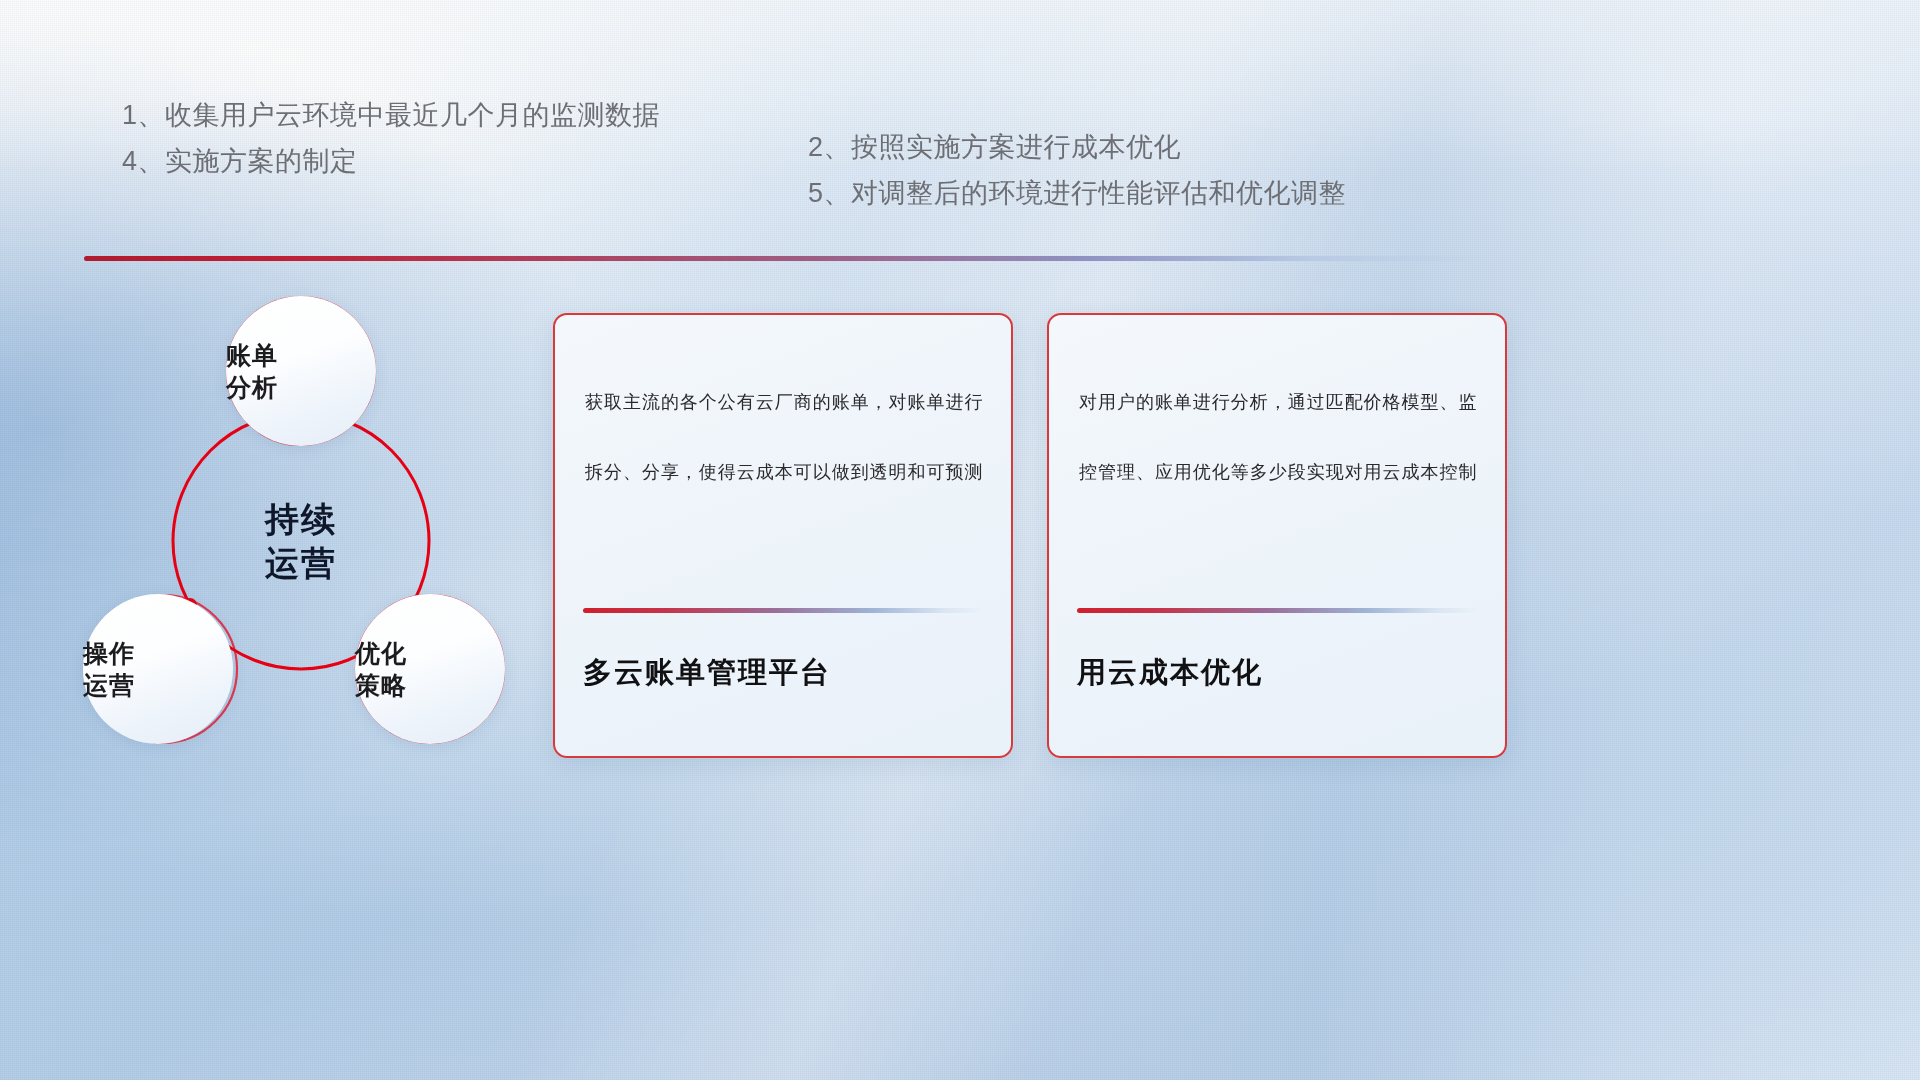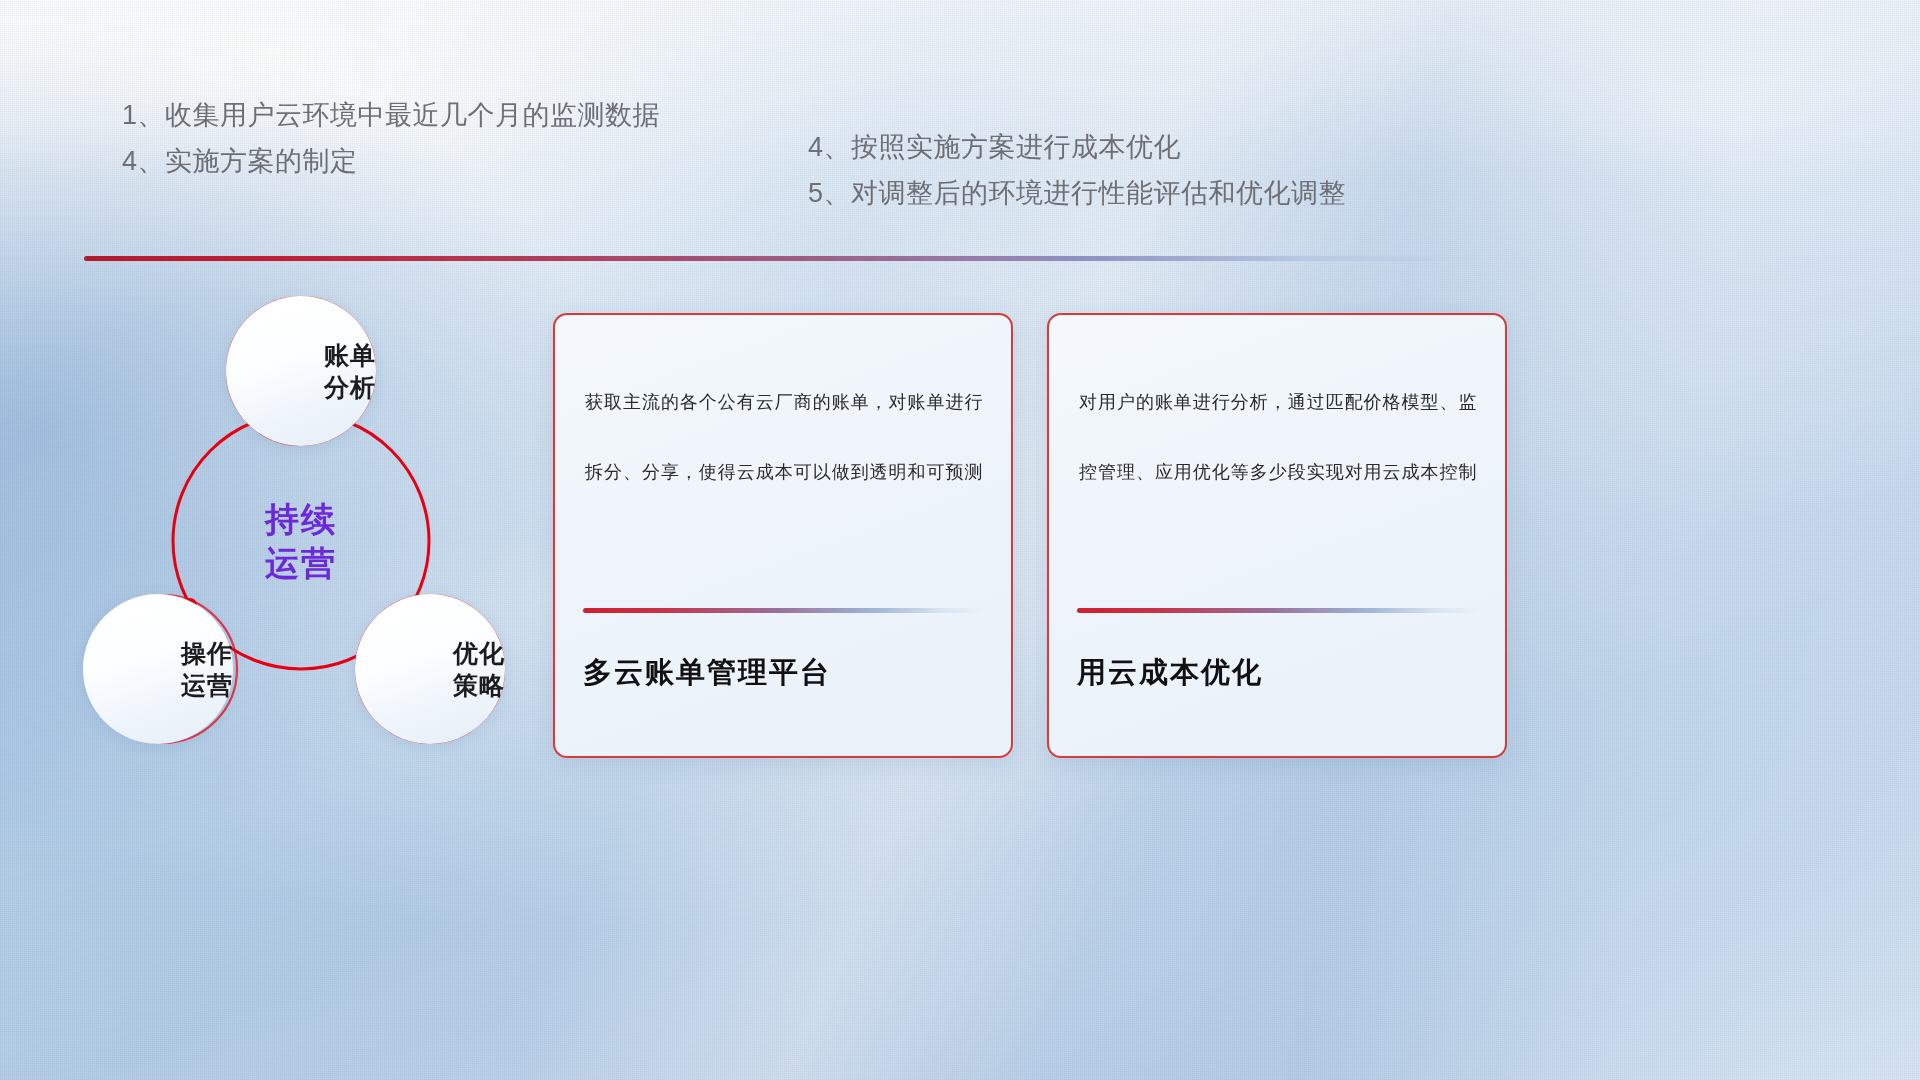--- a/index.html
+++ b/index.html
@@ -56,29 +56,29 @@
              background:linear-gradient(90deg,#b01b2e 0%, #c01f33 14%, #9e5d82 52%,
                         #8f93c3 72%, #b9cbe4 88%, rgba(200,218,236,0) 100%);
              border-radius:3px; }
 
   
   #venn { position:absolute; left:70px; top:286px; width:470px; height:490px; }
   .vsvg { position:absolute; inset:0; }
   .lobe { position:absolute; border-radius:50%;
           background:linear-gradient(160deg,#ffffff 0%, #fdfeff 40%, #eef4fb 72%, #e4edf7 100%);
           box-shadow:0 3px 14px rgba(80,120,160,.16);
-          display:flex; align-items:center; justify-content:flex-end;
+          display:flex; align-items:center; justify-content:flex-start;
           text-align:center; color:#1c1c1e; font-weight:bold; font-size:25px;
           line-height:1.30; letter-spacing:1px; }
   #lobe-top   { left:156px; top:10px;  width:150px; height:150px; }
   #lobe-left  { left:13px;  top:308px; width:150px; height:150px; }
   #lobe-right { left:285px; top:308px; width:150px; height:150px; }
   #venn-center { position:absolute; left:121px; top:195px; width:220px; height:120px;
                  display:flex; align-items:center; justify-content:center; text-align:center;
-                 color:#6d28d9; font-weight:bold; font-size:34px; line-height:1.30;
+                 color:#0f172a; font-weight:bold; font-size:34px; line-height:1.30;
                  letter-spacing:2px; }
 
   
   .card { position:absolute; top:313px; width:460px; height:445px;
           border:2px solid #d83a3a; border-radius:14px;
           background:linear-gradient(160deg,#f4f8fc 0%, #eef4fa 45%, #e9f1f9 100%);
           box-shadow:0 6px 22px rgba(70,110,155,.14);
           overflow:hidden; }
   #card-1 { left:553px; }
   #card-2 { left:1047px;padding-left:20px; }
@@ -104,21 +104,21 @@
   <div class="bg-layer bg-white-top"></div>
   <div class="bg-layer bg-noise"></div>
 </div>
 
 <div class="bullets" id="bullets-left">
   <div class="row">1、收集用户云环境中最近几个月的监测数据</div>
   <div class="row">4、实施方案的制定</div>
 </div>
 
 <div class="bullets" id="bullets-right">
-  <div class="row">4、按照实施方案进行成本优化</div>
+  <div class="row">2、按照实施方案进行成本优化</div>
   <div class="row">5、对调整后的环境进行性能评估和优化调整</div>
 </div>
 
 <div id="divider"></div>
 
 <div id="venn">
   <svg class="vsvg" viewBox="0 0 470 490">
     <circle cx="231" cy="85" r="74" fill="none" stroke="#e2354a" stroke-width="2.2"></circle>
     <circle cx="93" cy="383" r="74" fill="none" stroke="#e2354a" stroke-width="2.2"></circle>
     <circle cx="360" cy="383" r="74" fill="none" stroke="#e2354a" stroke-width="2.2"></circle>

